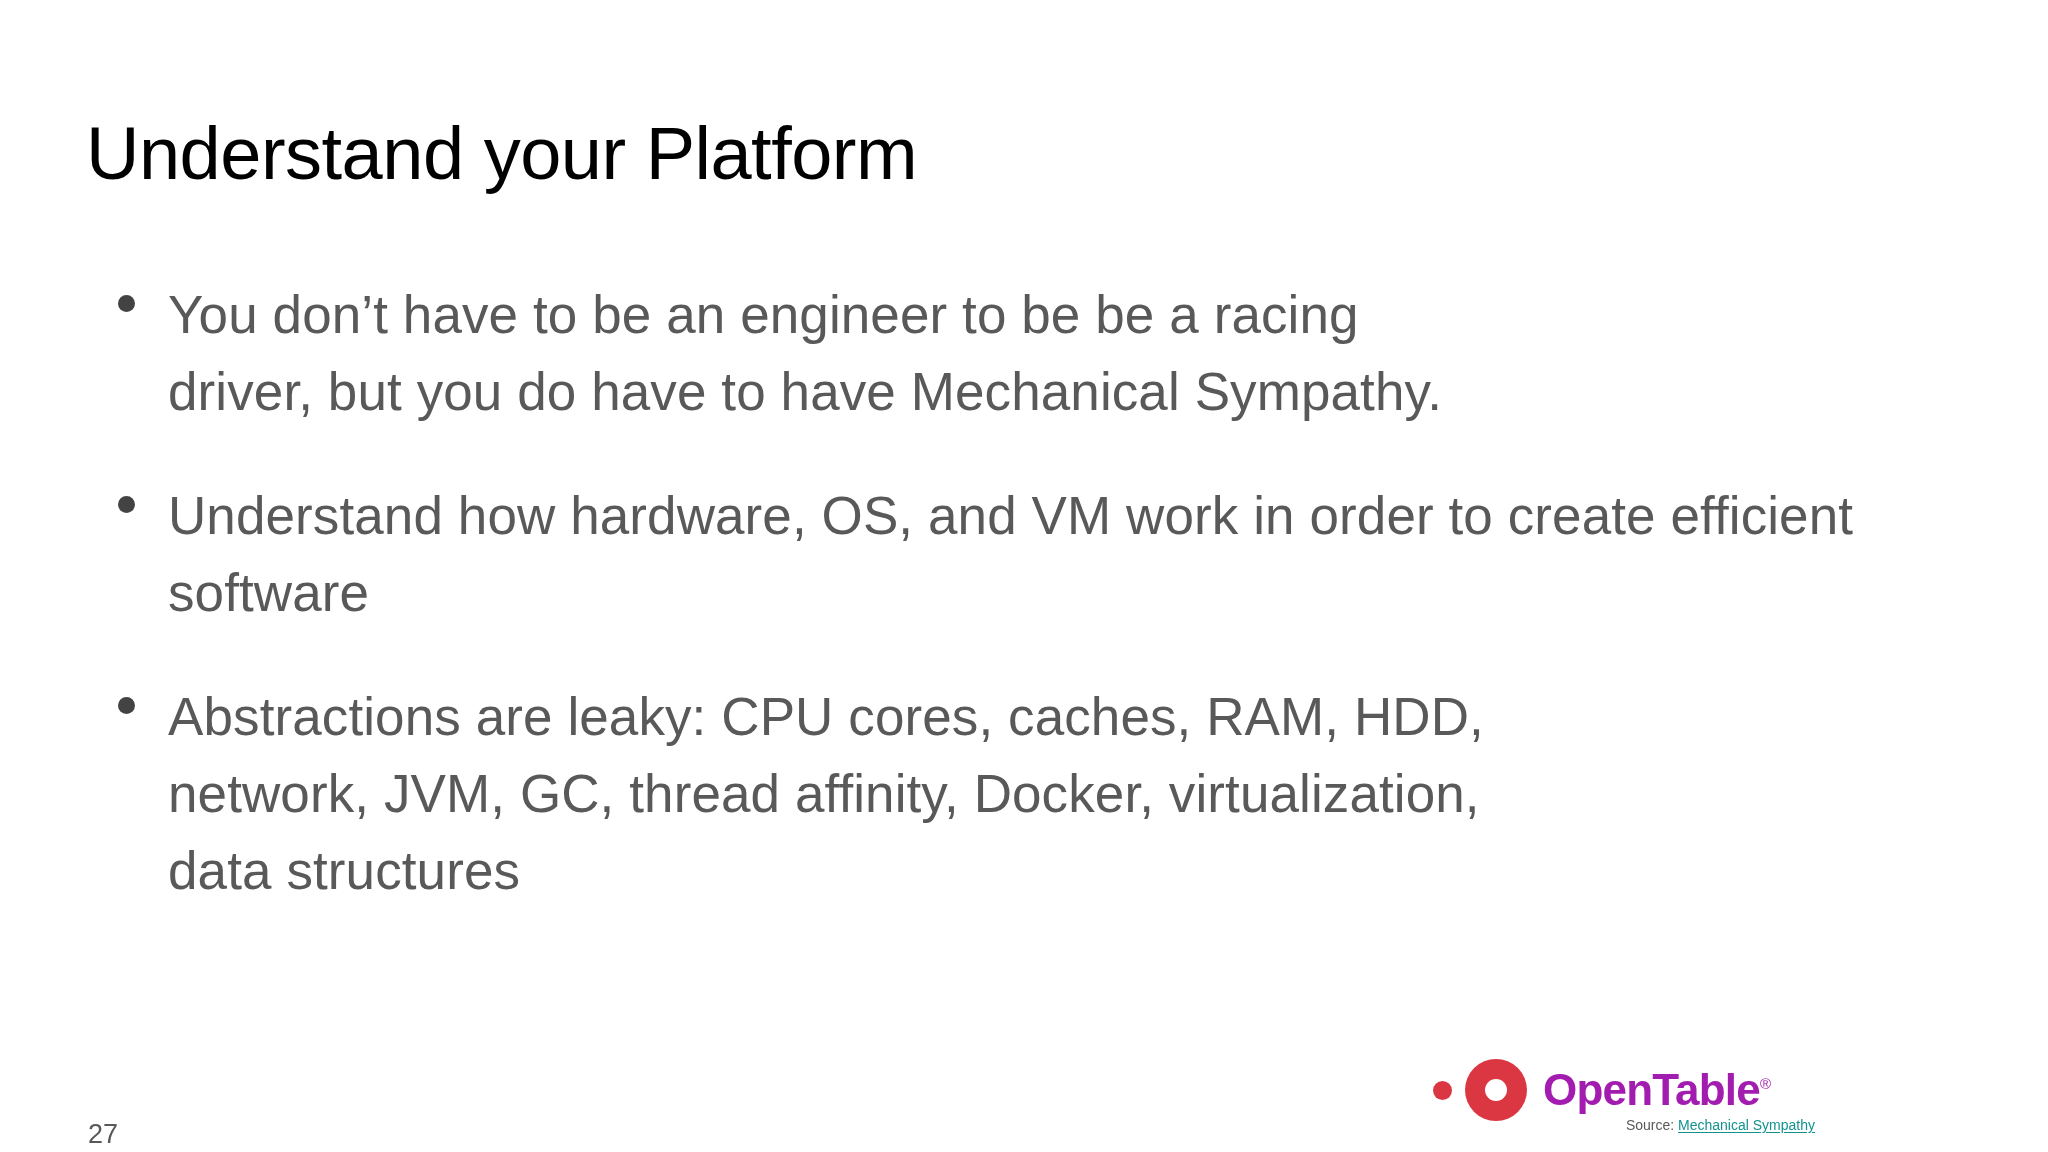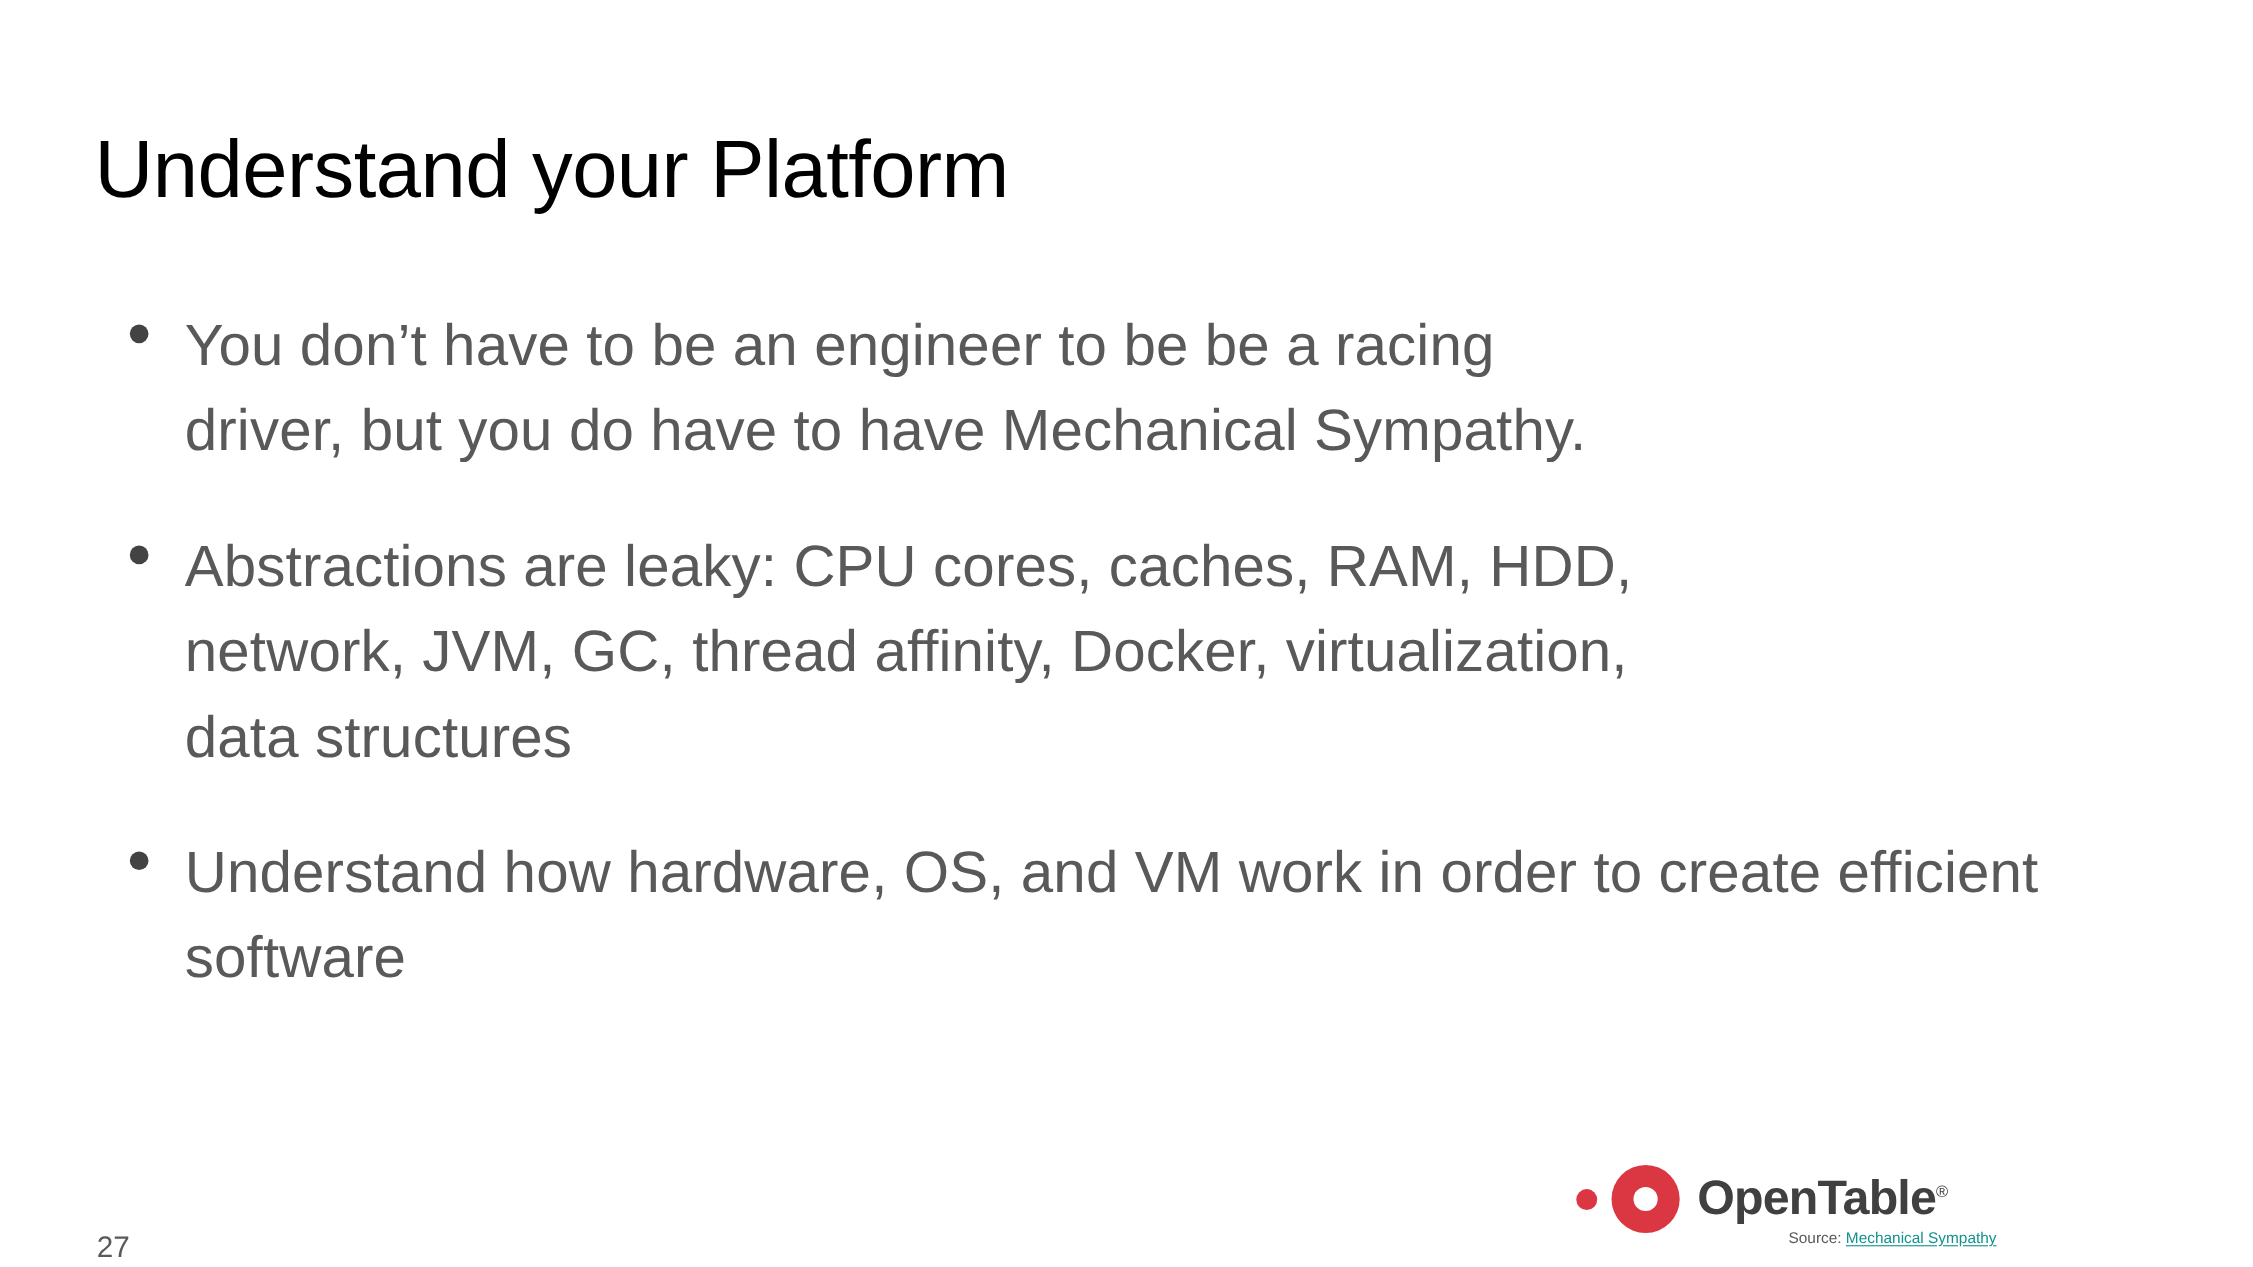--- a/index.html
+++ b/index.html
@@ -140,21 +140,21 @@
     transform: translate(-50%, -50%);
     width: 22px;
     height: 22px;
     border-radius: 50%;
     background: #ffffff;
   }
   .logo-wordmark {
     margin-left: 16px;
     font-size: 44px;
     font-weight: 700;
-    color: #404040;
+    color: #a21caf;
     letter-spacing: -0.8px;
     line-height: 1;
     position: relative;
     white-space: nowrap;
   }
   .logo-reg {
     font-size: 15px;
     vertical-align: super;
     font-weight: 400;
     letter-spacing: 0;
@@ -169,32 +169,32 @@
 
   <div class="bullet-list">
 
     <div class="bullet-item b1">
       <span class="bullet-marker">
         <span class="dot"></span>
       </span>
       <span class="bullet-text">You don’t have to be an engineer to be be a racing driver, but you do have to have Mechanical Sympathy.</span>
     </div>
 
+    <div class="bullet-item b2">
+      <span class="bullet-marker">
+        <span class="dot"></span>
+      </span>
+      <span class="bullet-text">Understand how hardware, OS, and VM work in order to create efficient software</span>
+    </div>
+
     <div class="bullet-item b3">
       <span class="bullet-marker">
         <span class="dot"></span>
       </span>
       <span class="bullet-text">Abstractions are leaky: CPU cores, caches, RAM, HDD, network, JVM, GC, thread affinity, Docker, virtualization, data structures</span>
-    </div>
-
-    <div class="bullet-item b2">
-      <span class="bullet-marker">
-        <span class="dot"></span>
-      </span>
-      <span class="bullet-text">Understand how hardware, OS, and VM work in order to create efficient software</span>
     </div>
 
   </div>
 
   <div class="page-number">27</div>
 
   <div class="source-note">
     <span class="src-label">Source:</span>
     <span class="src-link">Mechanical Sympathy</span>
   </div>

